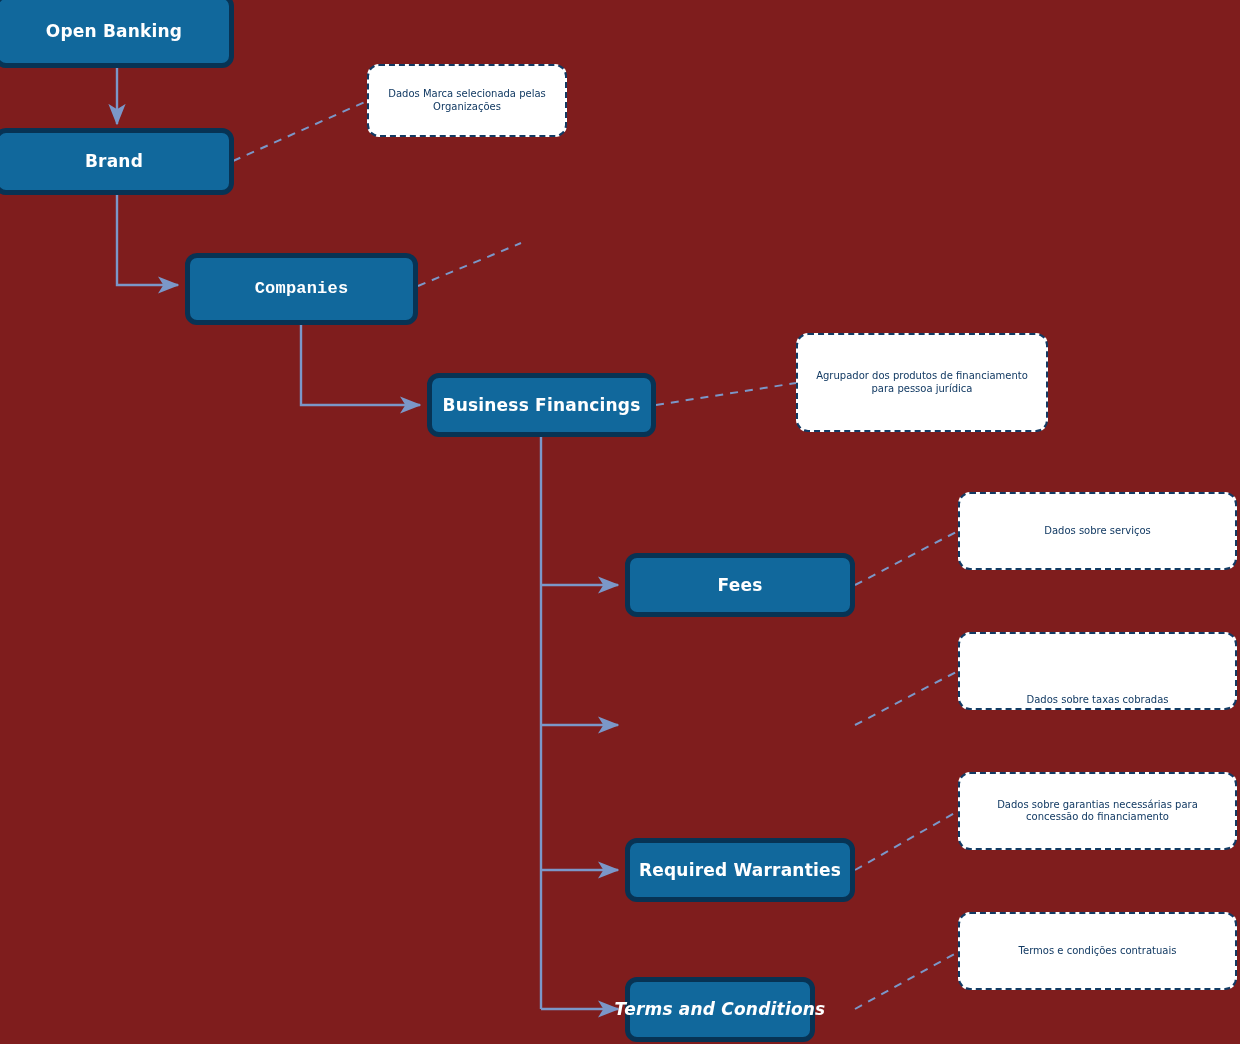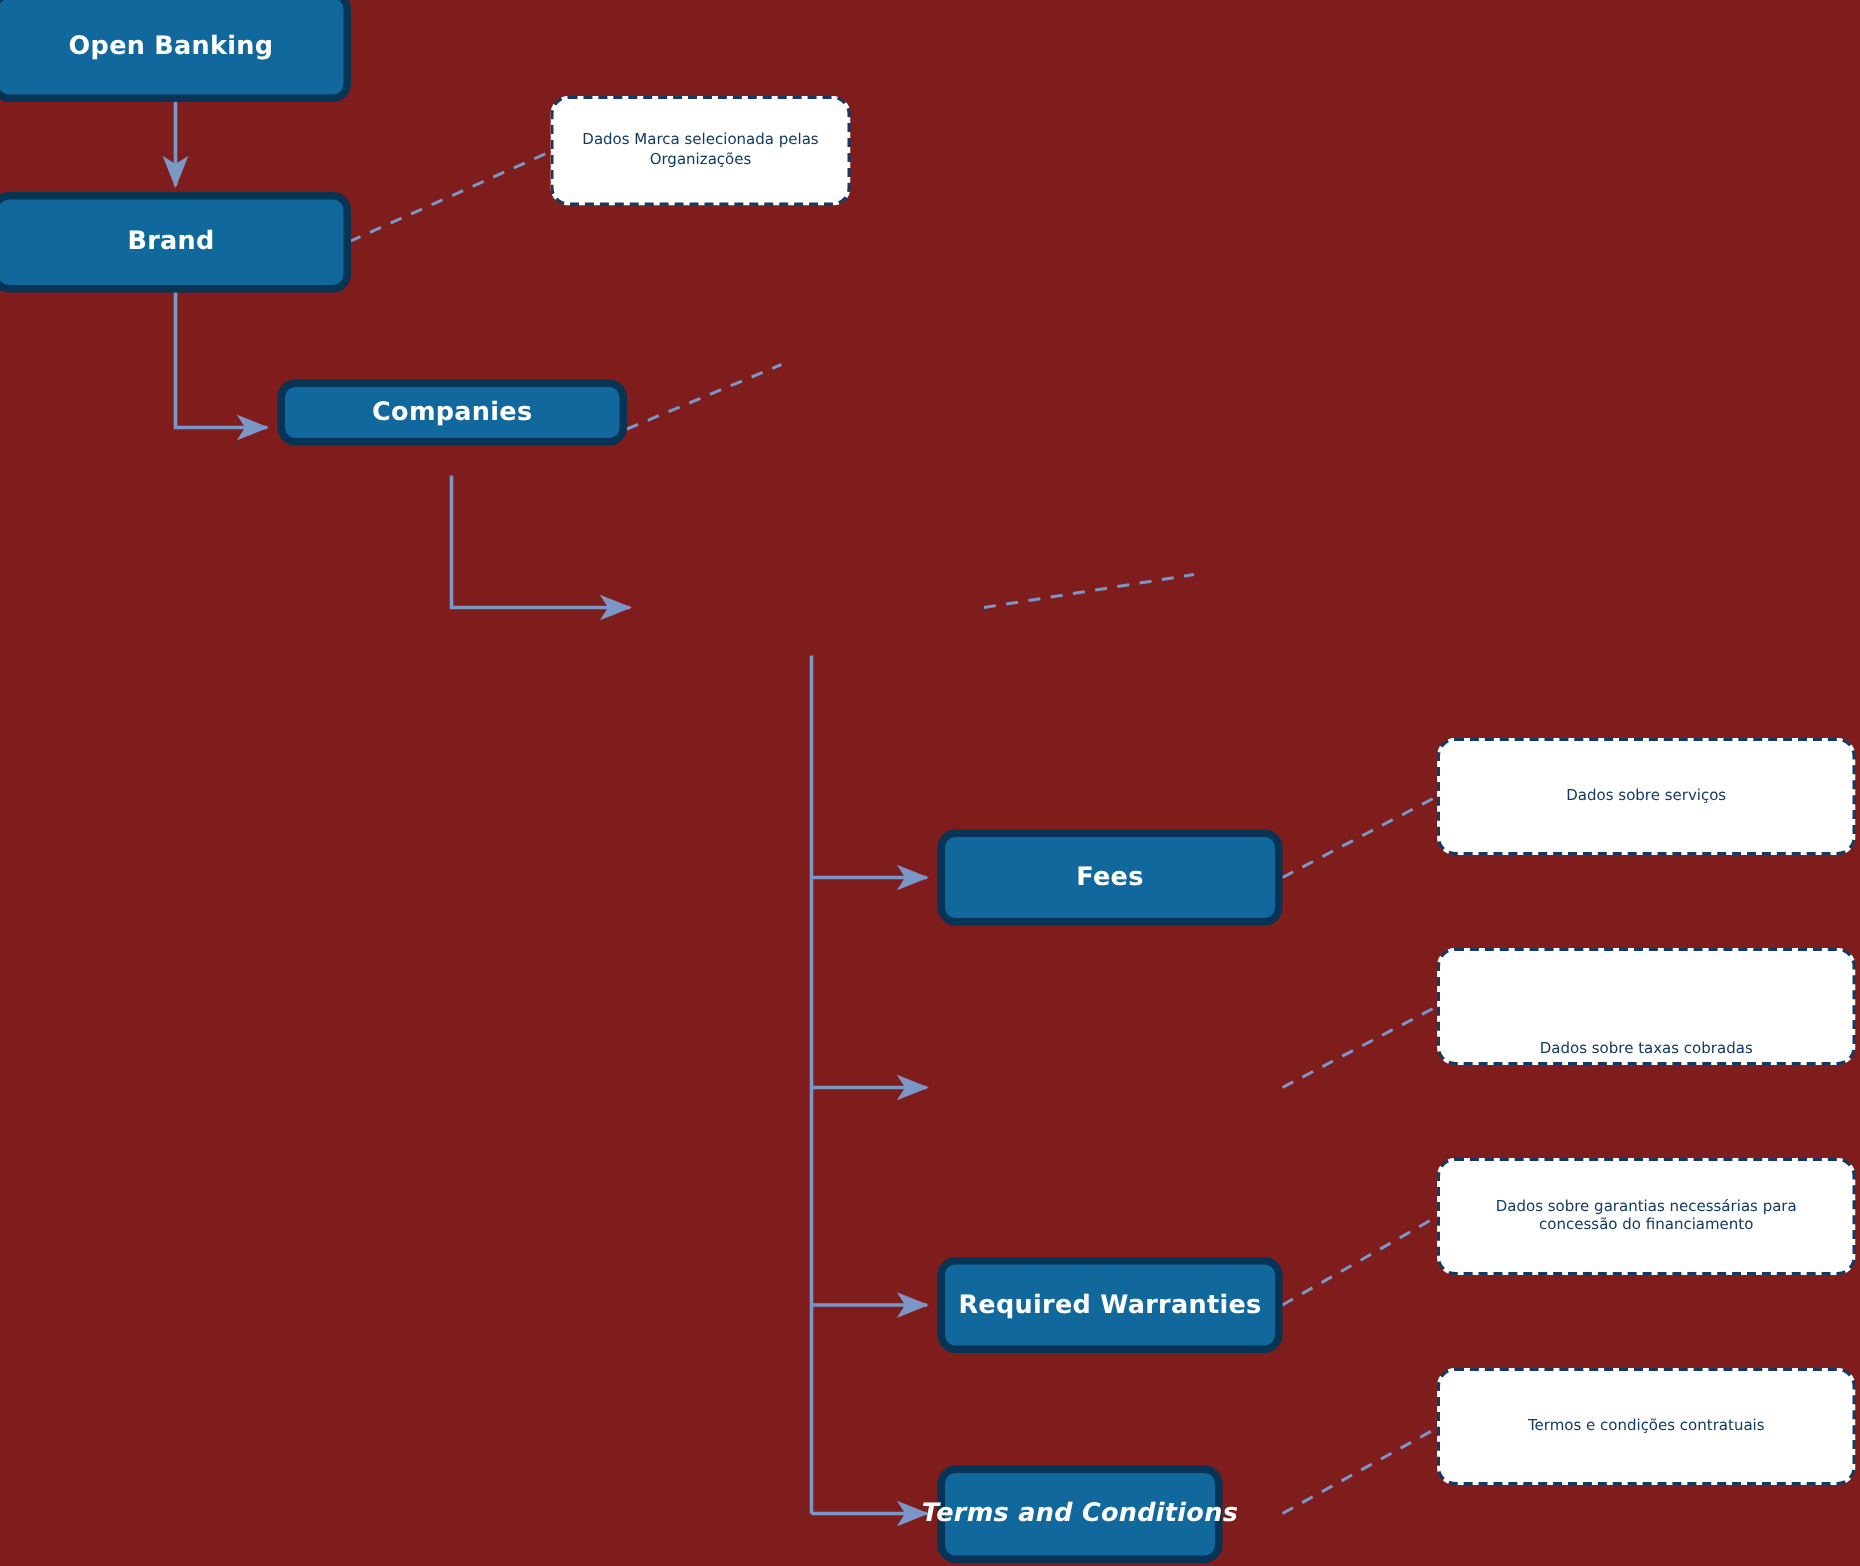--- a/index.html
+++ b/index.html
@@ -108,43 +108,49 @@
   </svg>
 
   <div class="node" style="left:-6px; top:-6px; width:240px; height:74px;">
     <span class="node-label">Open Banking</span>
   </div>
 
   <div class="node" style="left:-6px; top:128px; width:240px; height:67px;">
     <span class="node-label">Brand</span>
   </div>
 
-  <div class="node" style="left:185px; top:253px; width:233px; height:44px;">
+  <div class="node" style="left:185px; top:253px; width:233px; height:72px;font-family:Liberation Mono, monospace;">
     <span class="node-label">Companies</span>
   </div>
 
+  <div class="node" style="left:427px; top:373px; width:229px; height:64px;">
+    <span class="node-label">Business Financings</span>
+  </div>
 
   <div class="node" style="left:625px; top:553px; width:230px; height:64px;">
     <span class="node-label">Fees</span>
   </div>
 
 
   <div class="node" style="left:625px; top:838px; width:230px; height:64px;">
     <span class="node-label">Required Warranties</span>
   </div>
 
   <div class="node" style="left:625px; top:977px; width:190px; height:65px;font-style:italic;">
     <span class="node-label">Terms and Conditions</span>
   </div>
 
   <div class="note" style="left:367px; top:64px; width:200px; height:73px;">
     <span class="note-label">Dados Marca selecionada pelas Organizações</span>
   </div>
 
 
+  <div class="note" style="left:796px; top:333px; width:252px; height:99px;">
+    <span class="note-label">Agrupador dos produtos de financiamento para pessoa jurídica</span>
+  </div>
 
   <div class="note" style="left:958px; top:492px; width:279px; height:78px;">
     <span class="note-label">Dados sobre serviços</span>
   </div>
 
   <div class="note" style="left:958px; top:632px; width:279px; height:78px;align-items:flex-end;">
     <span class="note-label">Dados sobre taxas cobradas</span>
   </div>
 
   <div class="note" style="left:958px; top:772px; width:279px; height:78px;">

